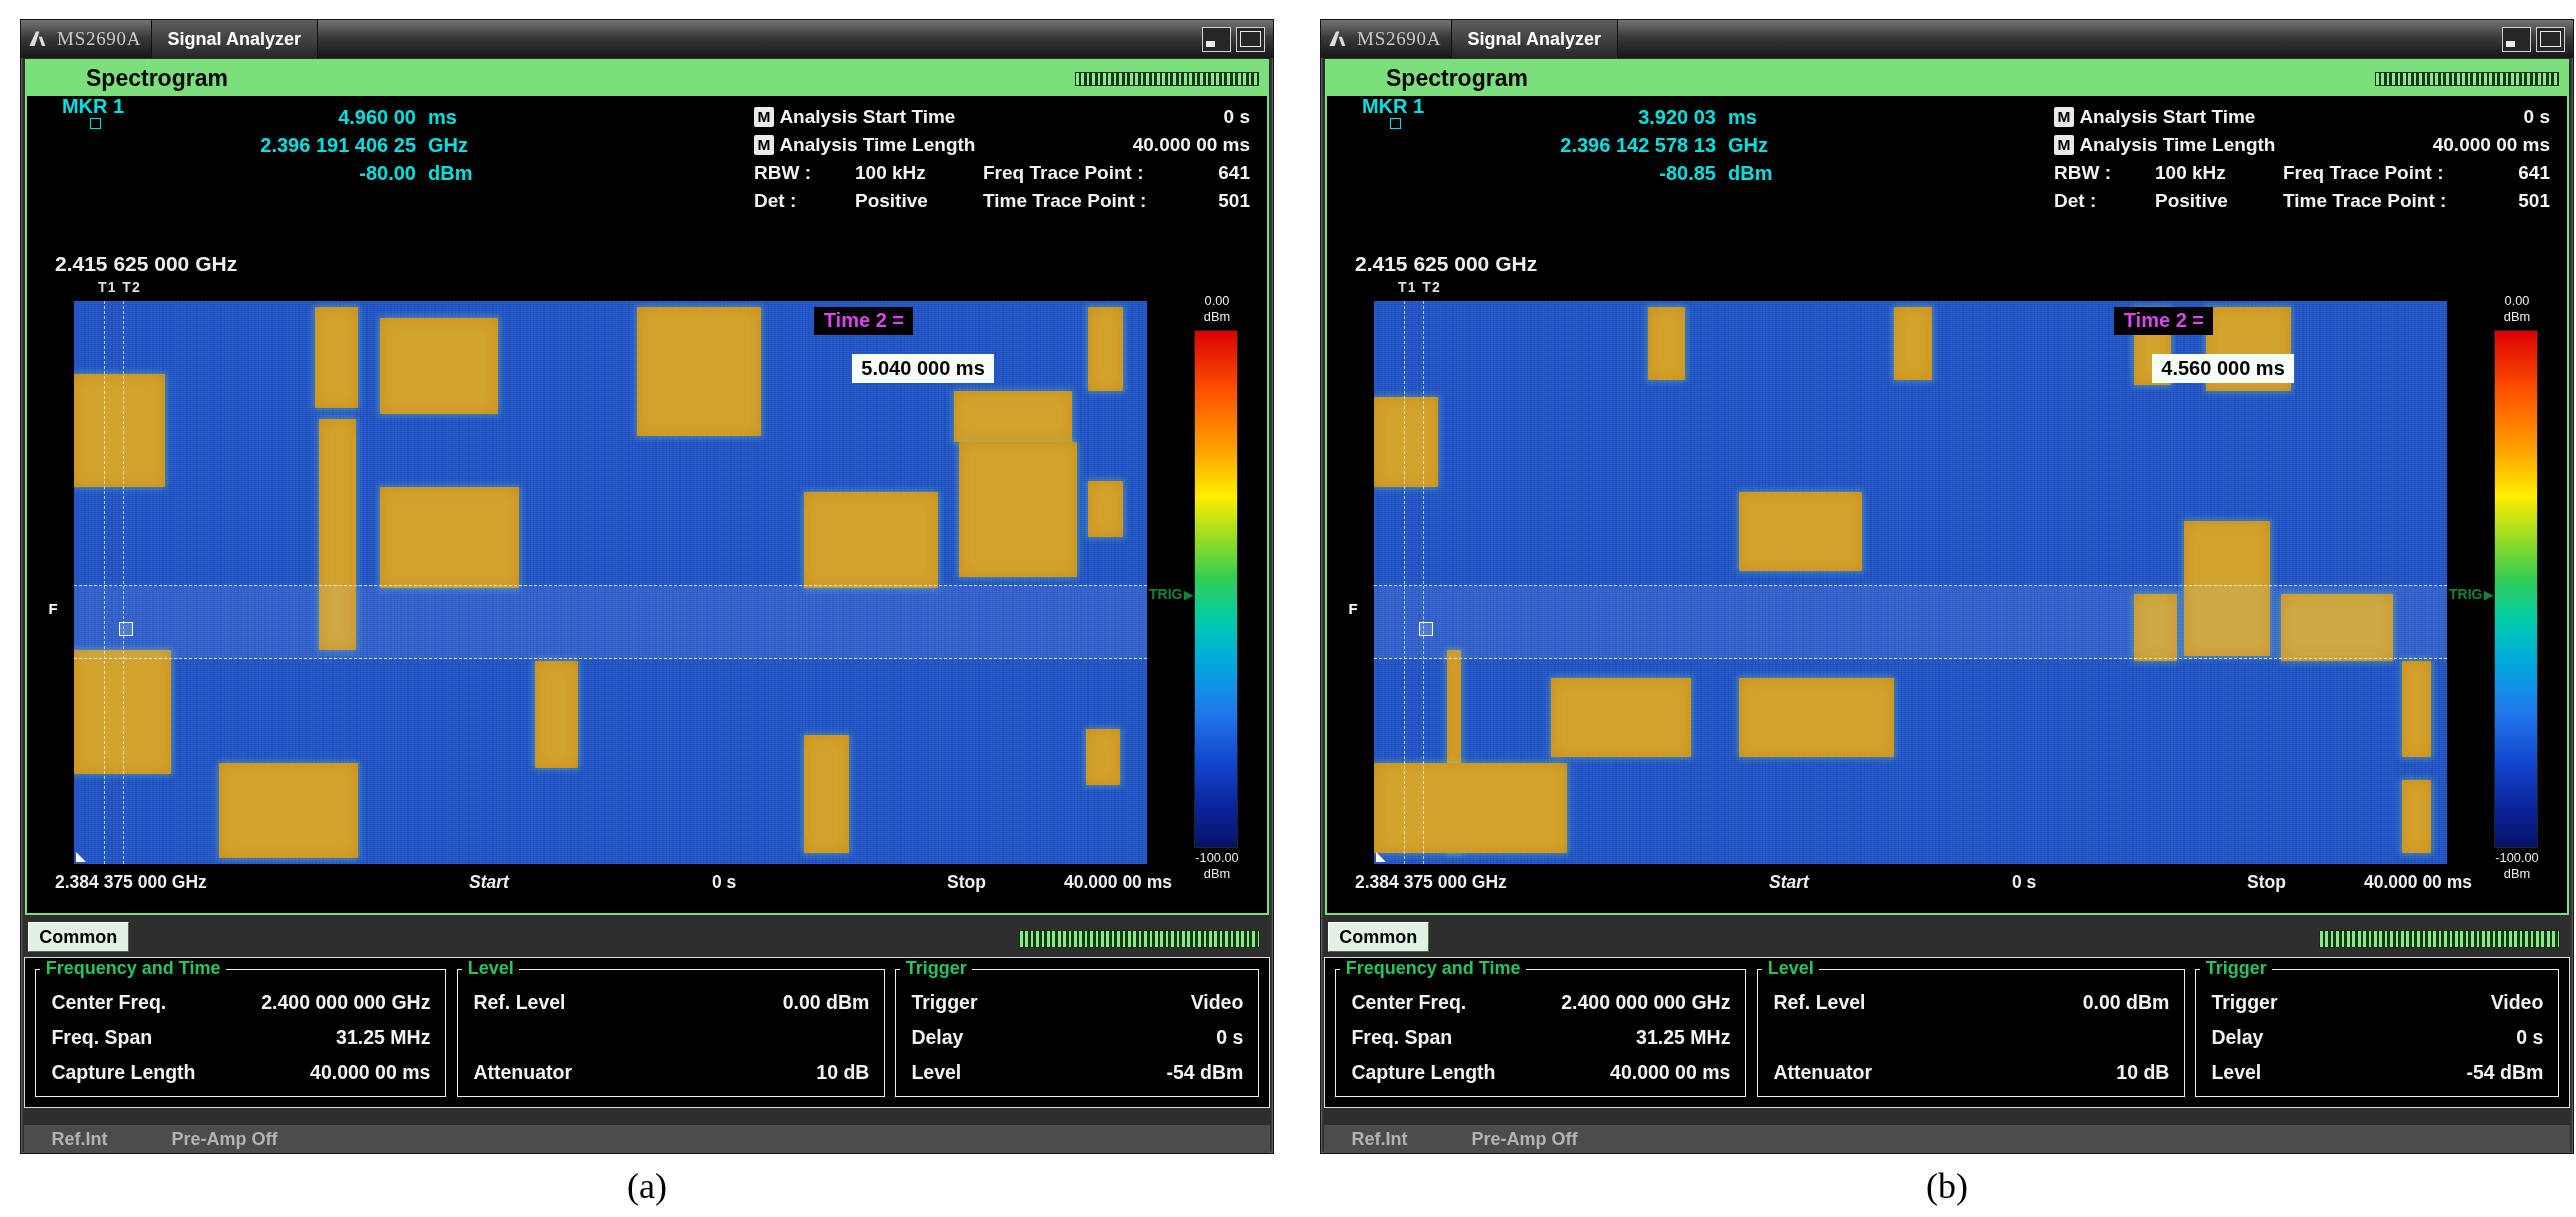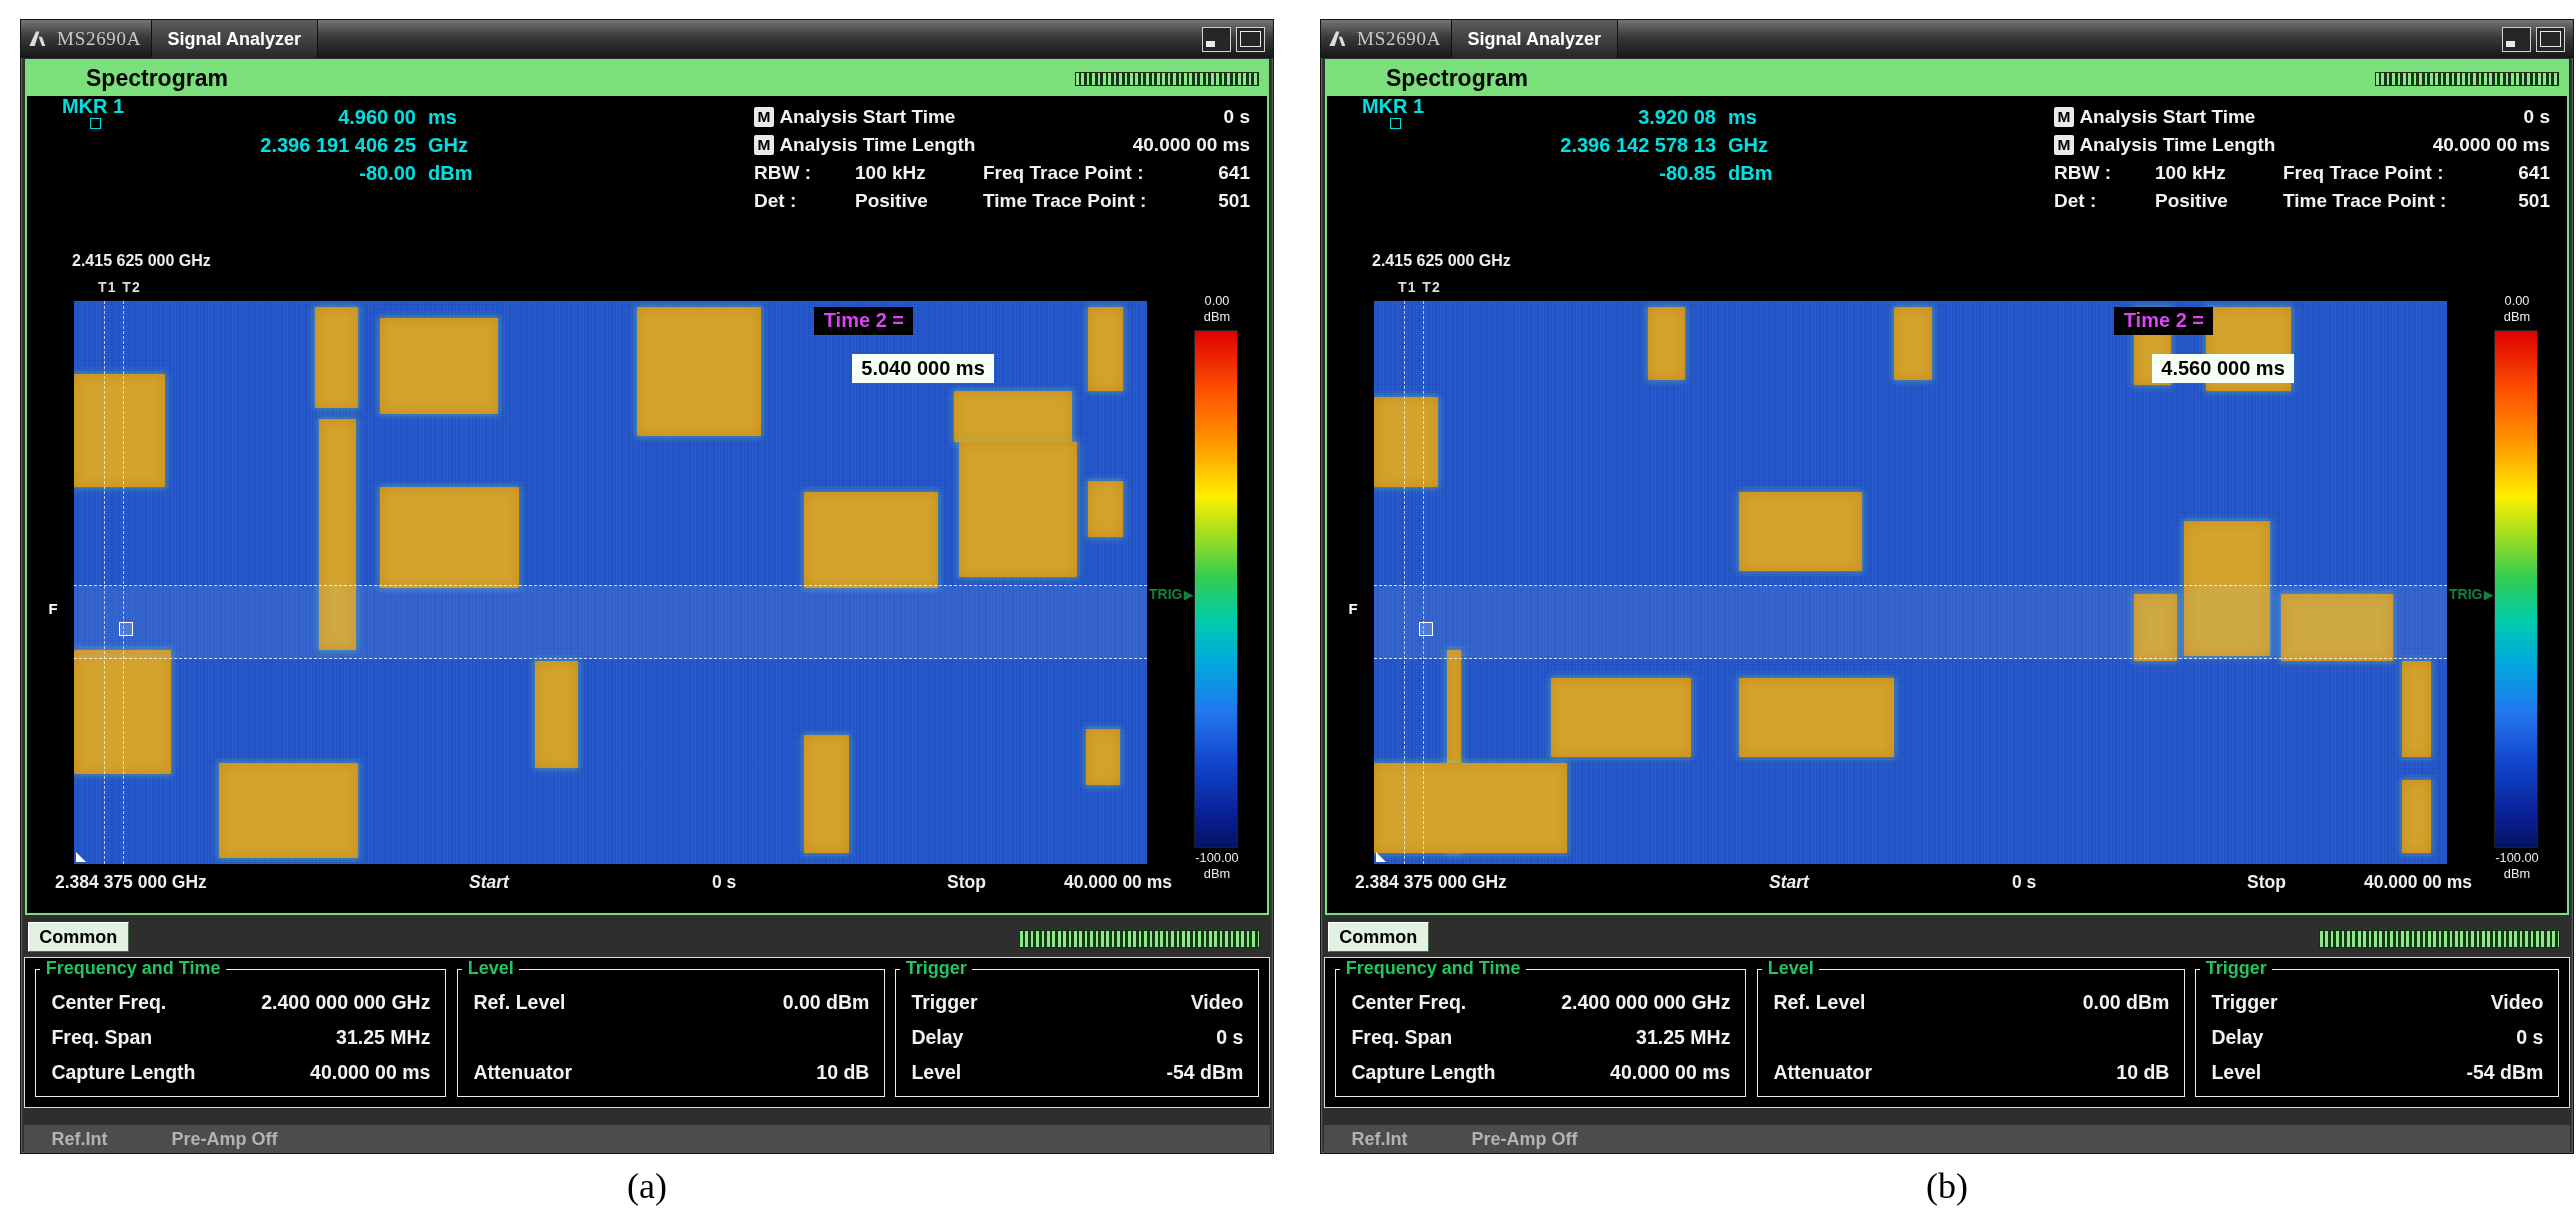--- a/index.html
+++ b/index.html
@@ -43,21 +43,21 @@
   
   .analysis{position:absolute;left:727px;top:42px;right:17px;color:#f2f2f2;font-size:19px;font-weight:bold;}
   .an-row{height:28px;align-items:center;}
   .an-row.simple{display:flex;justify-content:space-between;}
   .an-row.quad{display:grid;grid-template-columns:101px 128px 1fr auto;}
   .an-label{display:flex;align-items:center;}
   .m-icon{display:inline-flex;width:20px;height:20px;background:#e9e9e9;color:#000;font-size:15.5px;
           align-items:center;justify-content:center;margin-right:5.4px;border-radius:2px;}
   .an-value{text-align:right;}
 
-  .freq-top{position:absolute;left:28px;top:191px;color:#eeeeee;font-size:16px;font-weight:bold;margin-left:17px;}
+  .freq-top{position:absolute;left:28px;top:191px;color:#eeeeee;font-size:21px;font-weight:bold;}
   .t1t2{position:absolute;left:71px;top:218px;color:#dddddd;font-size:14px;font-weight:bold;letter-spacing:1.3px;}
 
   
   .plot{position:absolute;left:47px;top:240px;width:1073px;height:563px;background:#2154c8;overflow:hidden;}
   .plot-noise{position:absolute;inset:0;
      background-image:repeating-linear-gradient(0deg,rgba(255,255,255,.05) 0 0.7px,transparent 0.7px 2px),
                       repeating-linear-gradient(90deg,rgba(0,0,50,.08) 0 1.3px,transparent 1.3px 3.4px);}
   .plot-blocks{position:absolute;inset:0;}
   .block{position:absolute;background:#d2a42e;border-radius:1.3px;
          box-shadow:inset 0 0 13.5px rgba(200,115,10,.55), 0 0 6.7px 2px rgba(130,225,150,.35);}
@@ -352,21 +352,21 @@
         <span class="screen-title">Spectrogram</span>
         <span class="hatch hatch-top"></span>
       </div>
 
       <div class="mkr">
         <div class="mkr-row">
           <span class="mkr-name">
                 <span>MKR 1</span>
                 <span class="mkr-open-sq"></span>
               </span>
-          <span class="num">3.920 08</span>
+          <span class="num">3.920 03</span>
           <span class="unit">ms</span>
         </div>
         <div class="mkr-row">
           <span class="mkr-name"></span>
           <span class="num">2.396 142 578 13</span>
           <span class="unit">GHz</span>
         </div>
         <div class="mkr-row">
           <span class="mkr-name"></span>
           <span class="num">-80.85</span>

